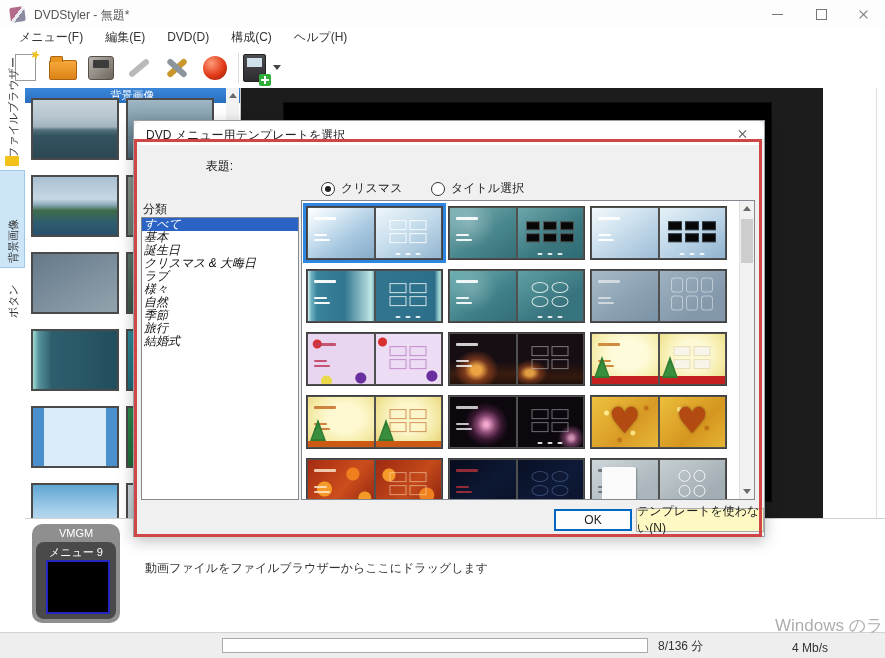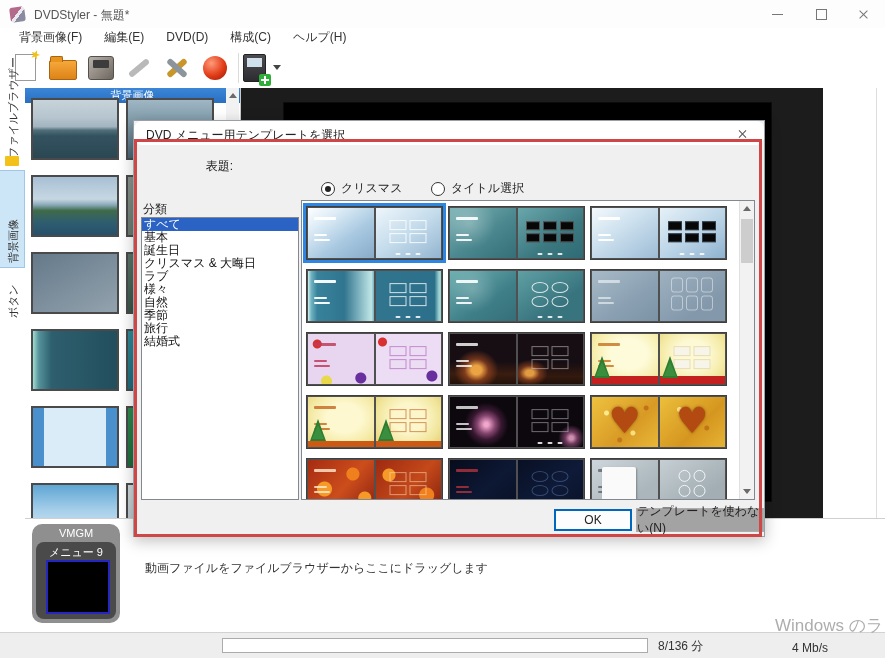--- a/index.html
+++ b/index.html
@@ -84,62 +84,62 @@
   #dlg-close i:before{transform:rotate(45deg);} #dlg-close i:after{transform:rotate(-45deg);}
   #annotation{left:0px;top:18px;width:628px;height:398px;border:3px solid #cf4646;box-sizing:border-box;z-index:5;pointer-events:none;}
   #caption-label{left:43px;top:37px;width:56px;text-align:right;font-size:12px;}
   #caption-input{left:103px;top:31px;width:398px;height:22px;background:#fff;border:1px solid #7a7a7a;font-size:13px;line-height:22px;padding-left:6px;letter-spacing:2px;color:#111;}
   .radio-row{top:59px;display:flex;align-items:center;gap:6px;font-size:12px;}
   #radio-title{left:187px;} #radio-chapter{left:297px;}
   .rdot{width:12px;height:12px;border:1px solid #333;border-radius:50%;background:#fff;position:relative;}
   .rdot.on:before{content:"";position:absolute;left:3px;top:3px;width:6px;height:6px;border-radius:50%;background:#222;}
   #cat-label{left:9px;top:80px;font-size:12px;}
   #catlist{left:7px;top:96px;width:156px;height:281px;background:#fff;border:1px solid #828790;overflow:hidden;}
-  .cat-item{font-size:12px;line-height:13px;padding:0 2px;white-space:nowrap;color:#111;}
+  .cat-item{font-size:12px;line-height:13px;padding:0 2px;white-space:nowrap;color:#111;font-style:italic;}
   .cat-item.sel{background:#2b63c4;color:#fff;}
   #tpllist{left:167px;top:79px;width:452px;height:298px;background:#fff;border:1px solid #828790;overflow:hidden;}
   #tpl-scroll{position:absolute;right:0;top:0;width:14px;height:100%;background:#f2f2f2;border-left:1px solid #e0e0e0;}
   #tpl-scroll .thumbbar{position:absolute;left:1px;top:18px;width:12px;height:44px;background:#cdcdcd;}
   #tpl-scroll .arr-down{position:absolute;bottom:5px;left:3px;}
   #tpl-grid{position:absolute;left:0;top:0;width:438px;height:100%;}
   .tpl{position:absolute;width:137px;height:54px;background:#505050;border:1px solid #3f3f3f;display:flex;gap:2px;padding:1px;box-sizing:border-box;}
   .tpl.sel{outline:3px solid #2f86e0;}
   .pane{flex:1;position:relative;overflow:hidden;}
   .tl1,.tl2,.tl3{position:absolute;left:6px;height:3px;border-radius:1px;}
   .tl1{top:9px;width:22px;} .tl2{top:26px;width:13px;height:2px;} .tl3{top:31px;width:16px;height:2px;}
   .mgrid{position:absolute;left:50%;top:50%;transform:translate(-50%,-56%);display:grid;grid-gap:3px;}
   .mbox{box-sizing:border-box;}
   .dots{position:absolute;left:50%;bottom:3px;transform:translateX(-50%);display:flex;gap:5px;}
   .dots i{width:5px;height:2px;background:rgba(255,255,255,.85);border-radius:1px;}
   .tree{position:absolute;left:2px;bottom:6px;width:0;height:0;border-left:8px solid transparent;border-right:8px solid transparent;border-bottom:22px solid #2e7d32;}
   .tree:before{content:"";position:absolute;left:-6px;top:6px;width:0;height:0;border-left:6px solid transparent;border-right:6px solid transparent;border-bottom:14px solid #3a8f3e;}
   .card{position:absolute;left:10px;top:7px;width:34px;height:38px;background:#fafafa;border-radius:2px;box-shadow:1px 1px 2px rgba(0,0,0,.3);}
   .heart{position:absolute;left:50%;top:50%;transform:translate(-50%,-52%);font-size:36px;line-height:36px;color:#b24a12;text-shadow:0 0 3px rgba(90,30,0,.6);font-family:"DejaVu Sans",sans-serif;}
   .okbtn{left:420px;top:388px;width:78px;height:22px;background:#fdfdfd;border:2px solid #0067c0;font-size:12px;display:flex;align-items:center;justify-content:center;box-sizing:border-box;}
-  .ntbtn{left:502px;top:387px;width:128px;height:24px;background:#a3a3a3;border:1px solid #adadad;font-size:12px;display:flex;align-items:center;justify-content:center;box-sizing:border-box;}
+  .ntbtn{left:502px;top:387px;width:128px;height:24px;background:#fef9c3;border:1px solid #adadad;font-size:12px;display:flex;align-items:center;justify-content:center;box-sizing:border-box;}
 </style>
 </head>
 <body>
 
 <div id="titlebar" class="abs">
   <div id="app-icon" class="abs"></div>
   <div id="win-title" class="abs">DVDStyler - 無題*</div>
   <div id="btn-min" class="abs wbtn">
       <i></i>
     </div>
   <div id="btn-max" class="abs wbtn">
       <i></i>
     </div>
   <div id="btn-close" class="abs wbtn">
       <i></i>
     </div>
 </div>
 
 <div id="menubar" class="abs">
-    <span class="menu-item">背景画像(F)</span>
+    <span class="menu-item">メニュー(F)</span>
     <span class="menu-item">編集(E)</span>
     <span class="menu-item">DVD(D)</span>
     <span class="menu-item">構成(C)</span>
     <span class="menu-item">ヘルプ(H)</span>
   </div>
 
 <div id="toolbar" class="abs">
   <div class="tbtn">
       <span class="icon-page">
         <b></b>

